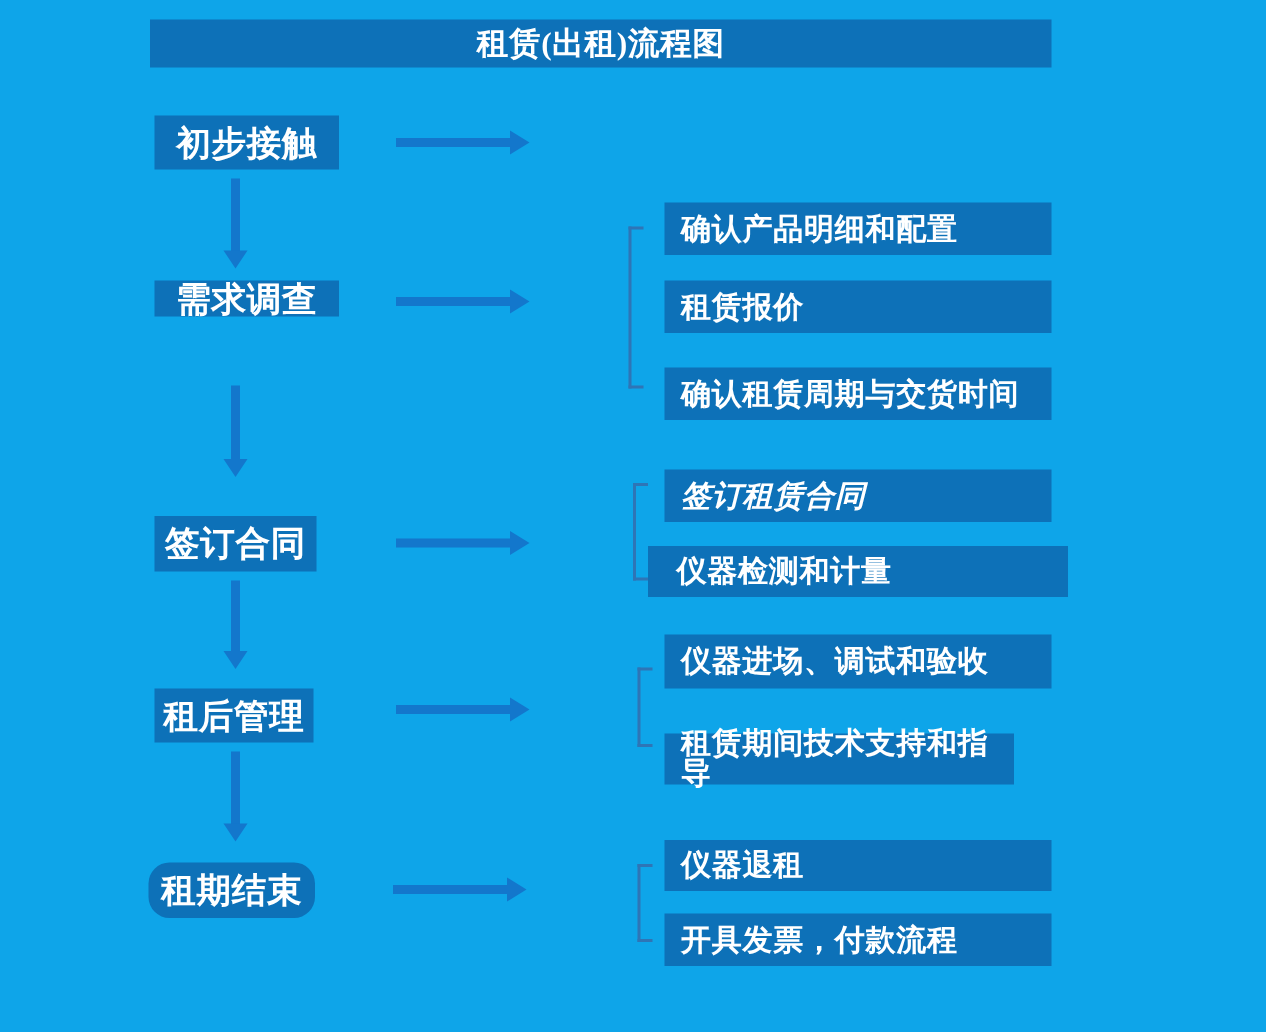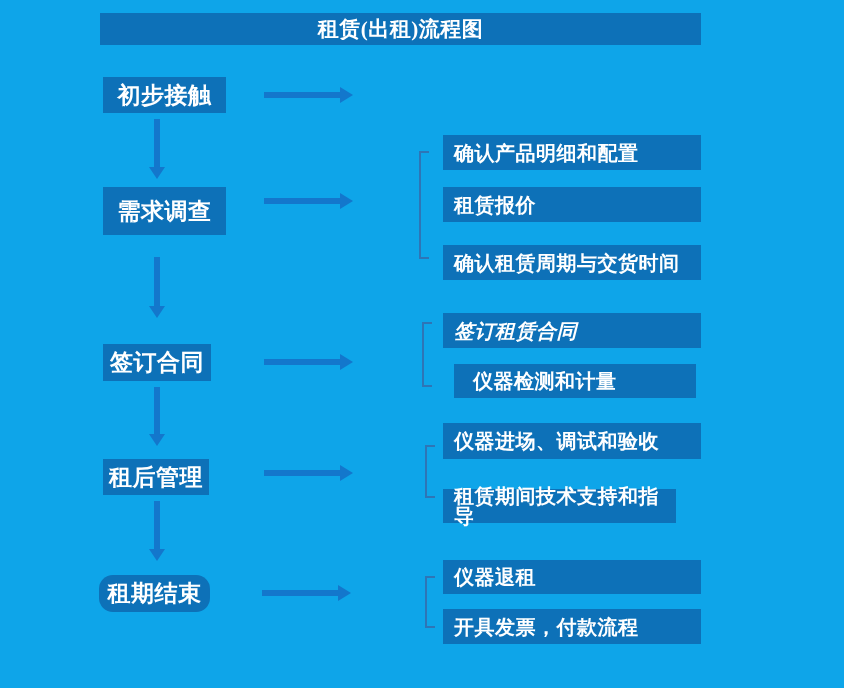--- a/index.html
+++ b/index.html
@@ -49,21 +49,21 @@
   }
 </style>
 </head>
 <body>
 
 <div class="canvas">
 
   <div class="bluebox title-bar" style="left:100px; top:13px; width:601px; height:32px;">租赁(出租)流程图</div>
 
   <div class="bluebox step-box" style="left:103px; top:77px; width:123px; height:36px;">初步接触</div>
-  <div class="bluebox step-box" style="left:103px; top:187px; width:123px; height:48px;">需求调查</div>
+  <div class="bluebox step-box" style="left:103px; top:187px; width:123px; height:24px;">需求调查</div>
   <div class="bluebox step-box" style="left:103px; top:344px; width:108px; height:37px;">签订合同</div>
   <div class="bluebox step-box" style="left:103px; top:459px; width:106px; height:36px;">租后管理</div>
   <div class="bluebox step-box" style="left:99px; top:575px; width:111px; height:37px;border-radius:14px;">租期结束</div>
 
   <div class="v-arrow" style="left:149px; top:119px; height:60px;">
     <div class="shaft"></div>
       <div class="head"></div>
   </div>
   <div class="v-arrow" style="left:149px; top:257px; height:61px;">
     <div class="shaft"></div>
@@ -101,19 +101,19 @@
 
   <div class="bracket" style="left:419px; top:151px; height:108px;"></div>
   <div class="bracket" style="left:422px; top:322px; height:65px;"></div>
   <div class="bracket" style="left:425px; top:445px; height:53px;"></div>
   <div class="bracket" style="left:425px; top:576px; height:52px;"></div>
 
   <div class="bluebox info-box" style="left:443px; top:135px; width:258px; height:35px;">确认产品明细和配置</div>
   <div class="bluebox info-box" style="left:443px; top:187px; width:258px; height:35px;">租赁报价</div>
   <div class="bluebox info-box" style="left:443px; top:245px; width:258px; height:35px;text-align:center;">确认租赁周期与交货时间</div>
   <div class="bluebox info-box" style="left:443px; top:313px; width:258px; height:35px;font-style:italic;">签订租赁合同</div>
-  <div class="bluebox info-box" style="left:454px; top:364px; width:242px; height:34px;padding-left:19px;">仪器检测和计量</div>
+  <div class="bluebox info-box" style="left:432px; top:364px; width:280px; height:34px;padding-left:19px;">仪器检测和计量</div>
   <div class="bluebox info-box" style="left:443px; top:423px; width:258px; height:36px;">仪器进场、调试和验收</div>
   <div class="bluebox info-box" style="left:443px; top:489px; width:233px; height:34px;">租赁期间技术支持和指导</div>
   <div class="bluebox info-box" style="left:443px; top:560px; width:258px; height:34px;">仪器退租</div>
   <div class="bluebox info-box" style="left:443px; top:609px; width:258px; height:35px;">开具发票，付款流程</div>
 
 </div>
 
 </body></html>

